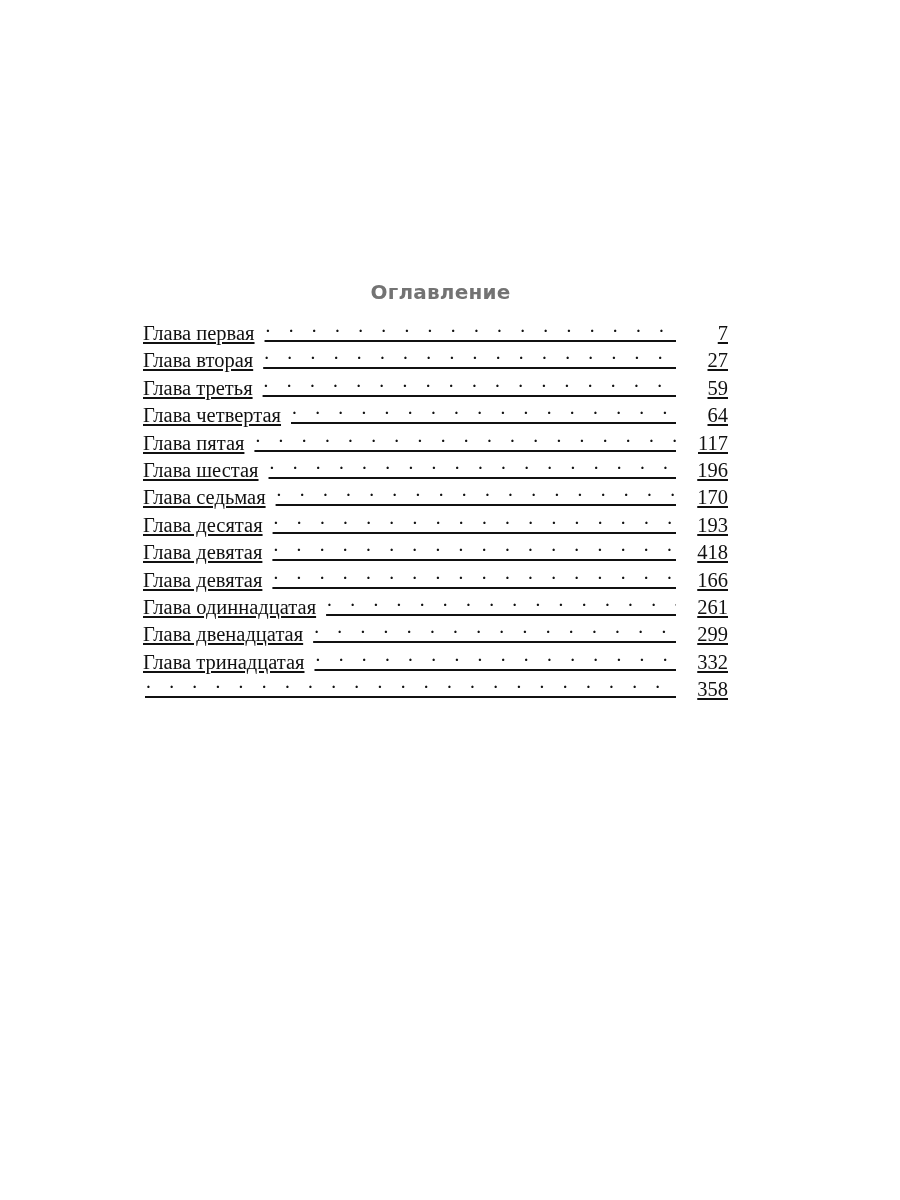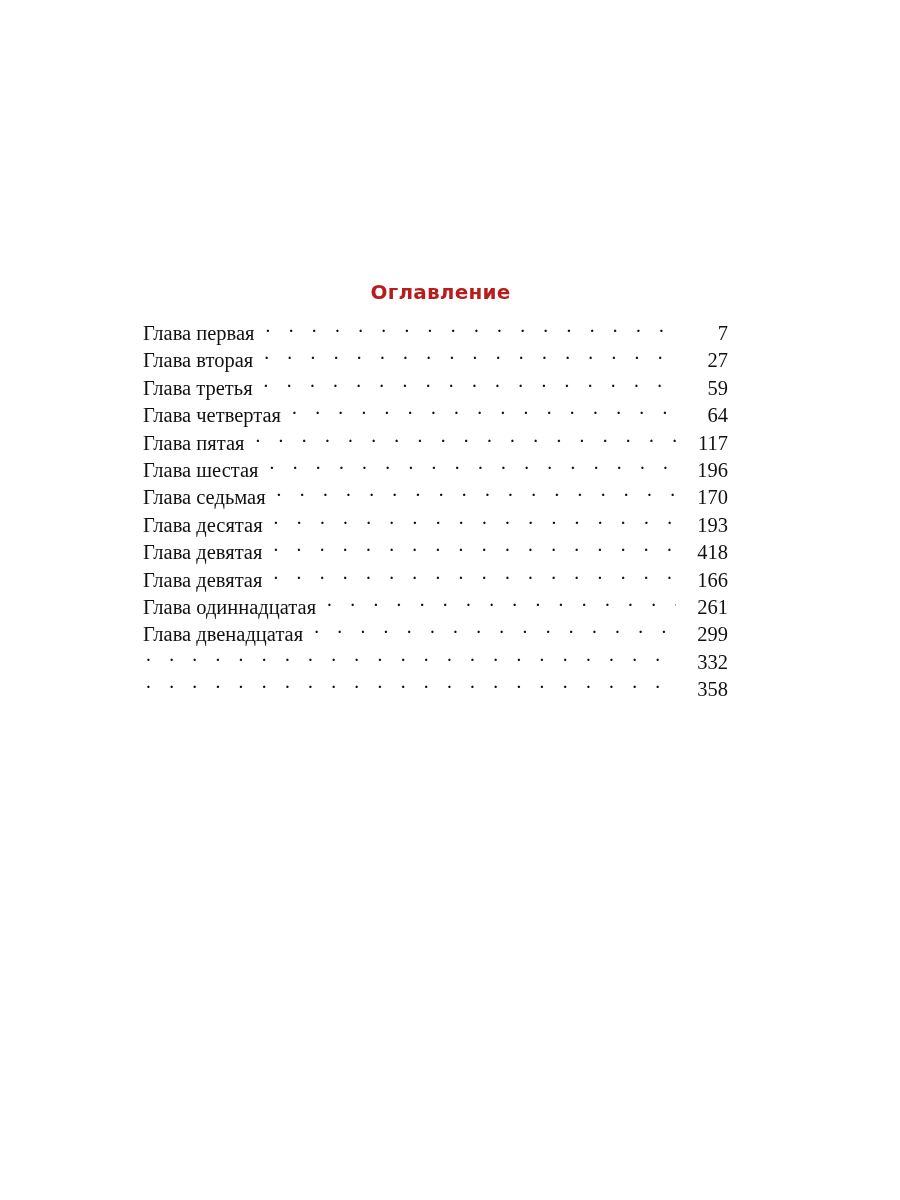--- a/index.html
+++ b/index.html
@@ -30,30 +30,31 @@
     left: 143px;
     top: 280px;
     width: 585px;
   }
 
   .toc-title {
     font-family: "DejaVu Sans", sans-serif;
     font-weight: bold;
     font-size: 20px;
     text-align: center;
-    color: #b91c1c;
+    color: #737373;
     margin: 0 0 16px 0;
     letter-spacing: 0.2px;
     padding-left: 10px;
   }
 
   .toc-list {
     list-style: none;
     margin: 0;
     padding: 0;
+    text-decoration: underline;
   }
 
   .toc-entry {
     display: flex;
     align-items: baseline;
     font-size: 20.5px;
     line-height: 27.4px;
     color: #111111;
     white-space: nowrap;
   }
@@ -156,20 +157,21 @@
         <span class="toc-page">261</span>
       </li>
 
       <li class="toc-entry">
         <span class="toc-label">Глава двенадцатая</span>
         <span class="toc-dots">· · · · · · · · · · · · · · · · · · · · · · · · · · · · · · · · · · · · · · · · · · · · · · · · · · · · · · · · · · · · · · · · · · · · · · · · · ·</span>
         <span class="toc-page">299</span>
       </li>
 
       <li class="toc-entry">
+        <span class="toc-label">Глава тринадцатая</span>
         <span class="toc-dots">· · · · · · · · · · · · · · · · · · · · · · · · · · · · · · · · · · · · · · · · · · · · · · · · · · · · · · · · · · · · · · · · · · · · · · · · · ·</span>
         <span class="toc-page">332</span>
       </li>
 
       <li class="toc-entry">
         <span class="toc-dots">· · · · · · · · · · · · · · · · · · · · · · · · · · · · · · · · · · · · · · · · · · · · · · · · · · · · · · · · · · · · · · · · · · · · · · · · · ·</span>
         <span class="toc-page">358</span>
       </li>
 
     </ul>

